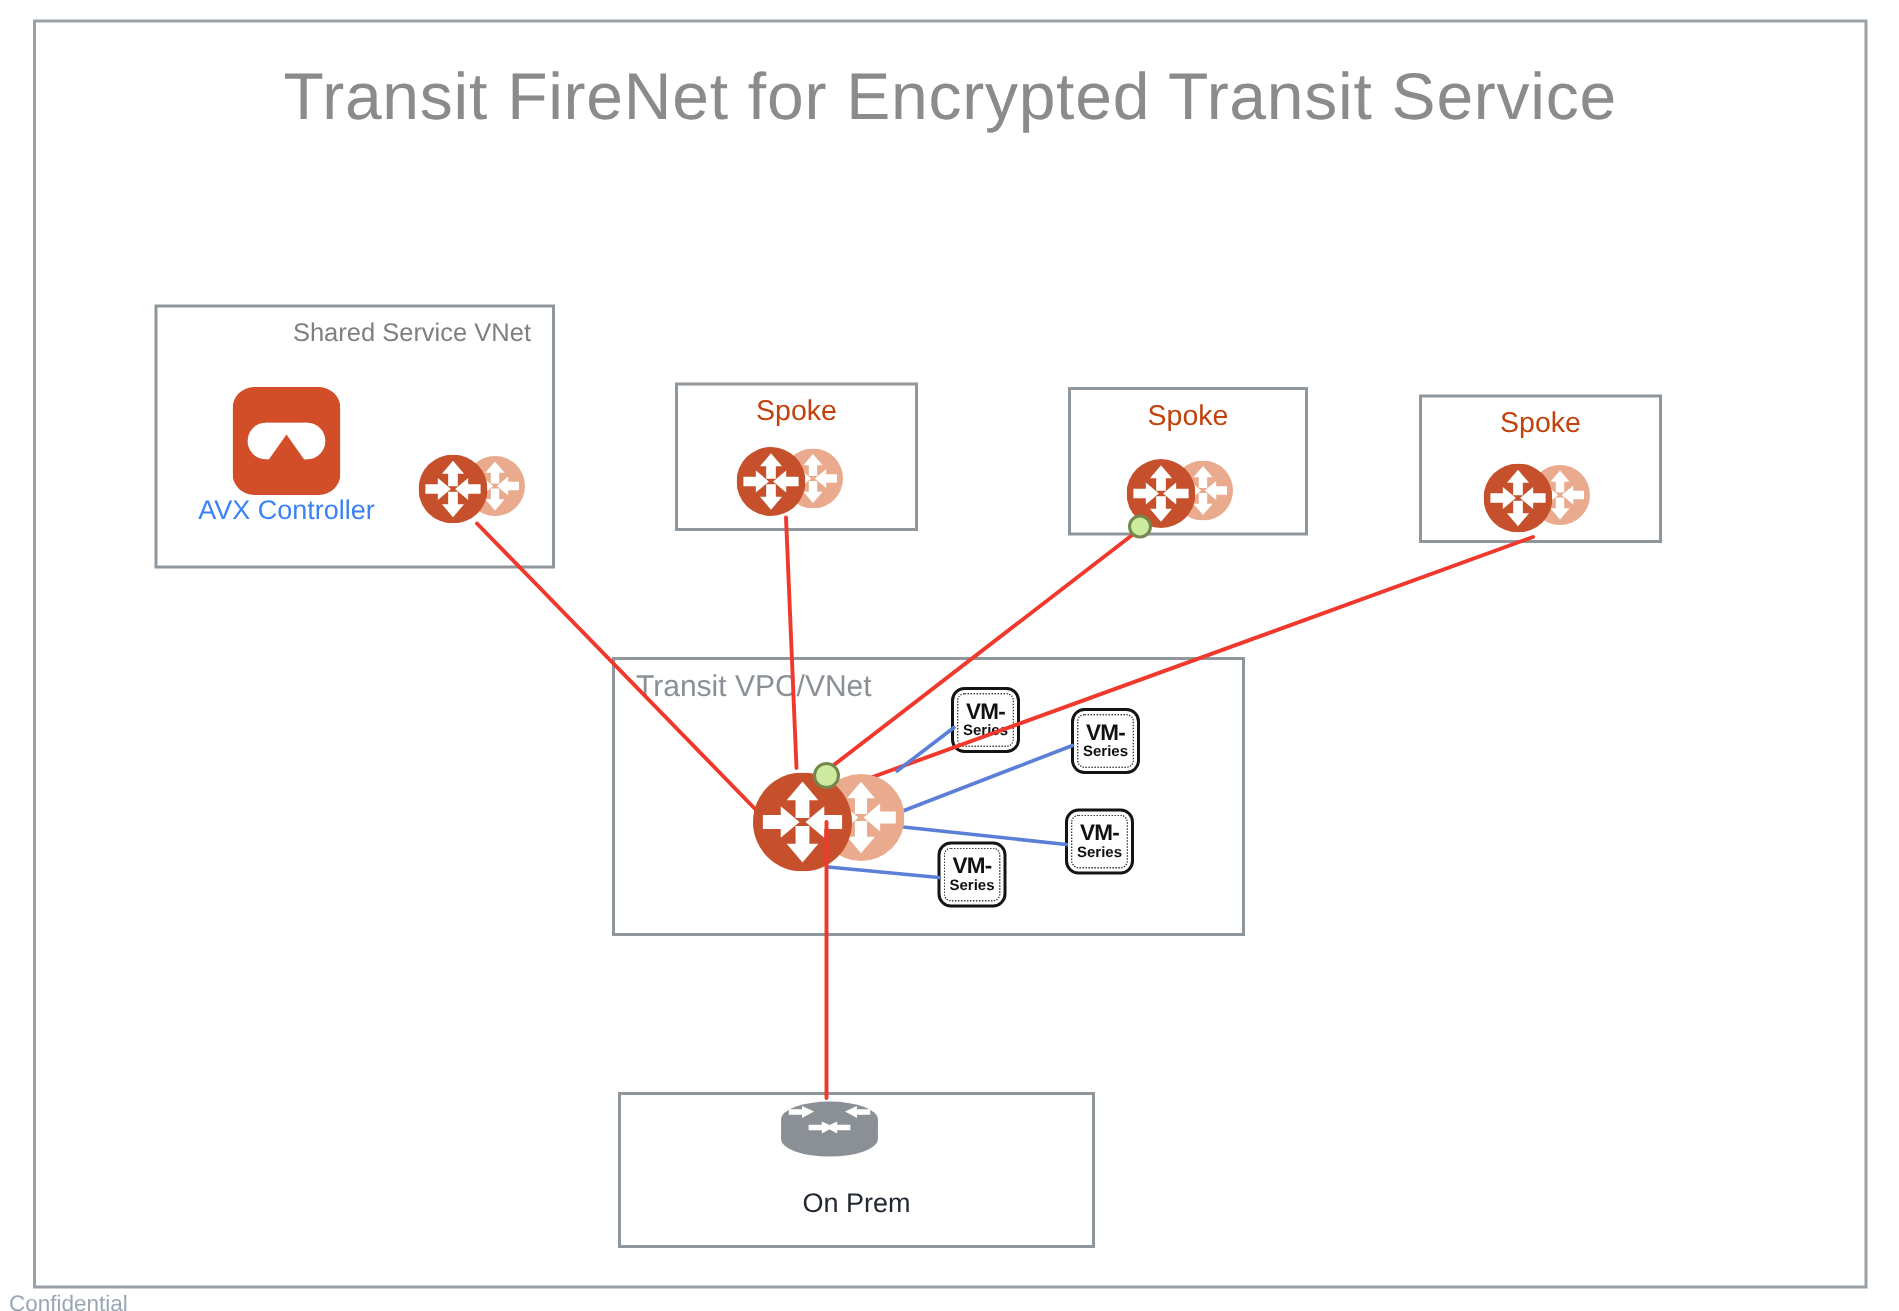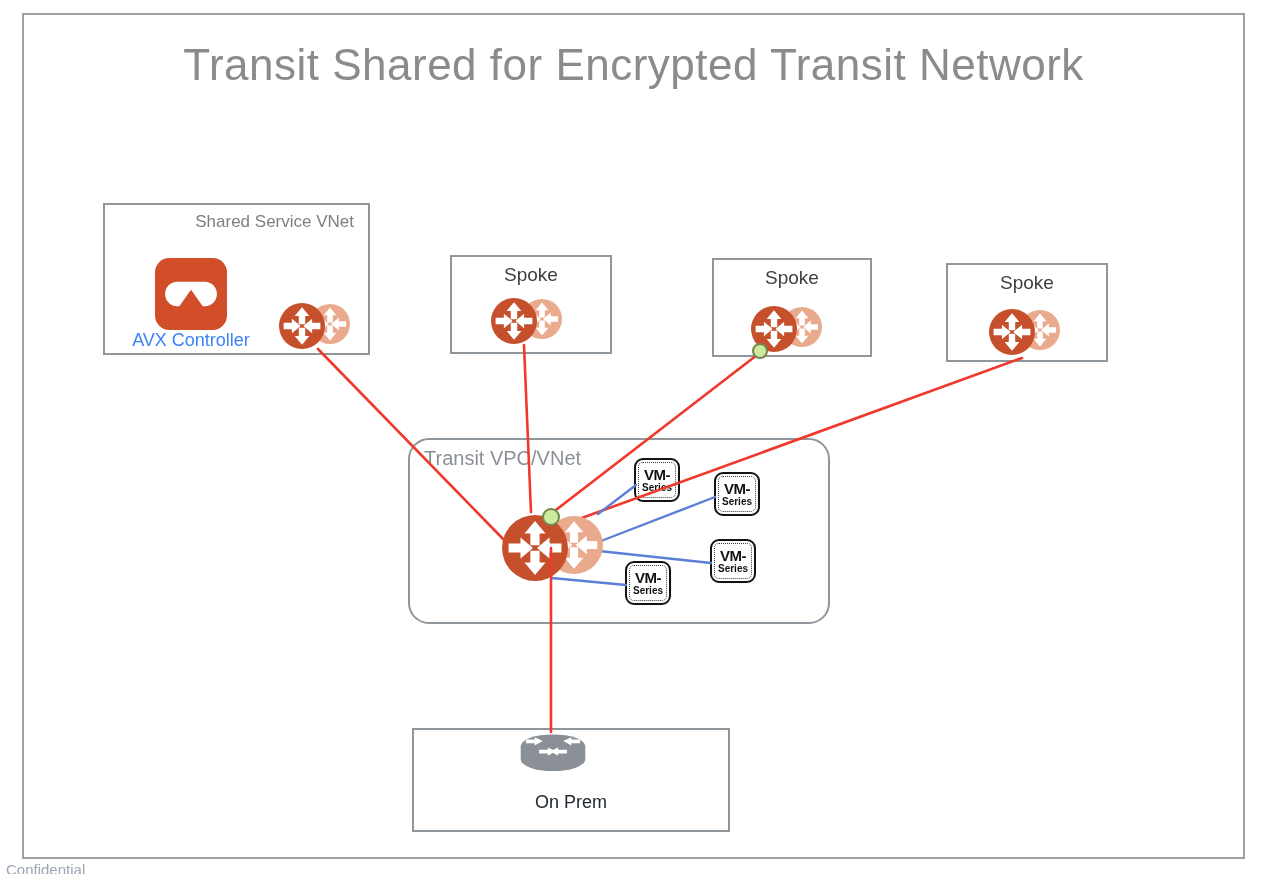--- a/index.html
+++ b/index.html
@@ -4,21 +4,21 @@
 <style>
   html,body{margin:0;padding:0;width:1266px;height:874px;overflow:hidden;background:#fff;
     font-family:"Liberation Sans",sans-serif;}
   .stage{position:absolute;left:0;top:0;width:1266px;height:874px;}
   .frame{position:absolute;left:22px;top:13px;width:1223px;height:846px;
     border:2.5px solid #9BA1A6;background:#fff;box-sizing:border-box;}
   .title{position:absolute;left:22px;top:40px;width:1223px;text-align:center;
     font-size:44px;font-weight:400;color:#8B8B8B;letter-spacing:.5px;z-index:1;}
   
   .gbox{position:absolute;border:2px solid #8F969C;background:#fff;box-sizing:border-box;z-index:1;}
-  .gbox .toplabel{position:absolute;left:0;right:0;top:7px;text-align:center;color:#404040;font-size:19px;}
+  .gbox .toplabel{position:absolute;left:0;right:0;top:7px;text-align:center;color:#c2410c;font-size:19px;}
   .shared-label{position:absolute;right:14px;top:7px;font-size:17px;color:#7F7F7F;}
   .transit-label{position:absolute;left:14px;top:7px;font-size:20px;color:#8A9096;}
   .avx-label{position:absolute;left:103px;top:330px;width:176px;text-align:center;
     font-size:18px;color:#3b82f6;z-index:3;}
   .onprem-label{position:absolute;left:0;right:0;top:62px;text-align:center;font-size:18px;color:#222831;}
   
   .gw{position:absolute;z-index:10;}
   .gw svg{position:absolute;display:block;}
   .gw .gw-back{color:#EAAA8D;z-index:1;}
   .gw .gw-front{color:#C5502B;z-index:2;}
@@ -79,43 +79,43 @@
         <path d="M56 27 L67 22 L67 25 L79 25 L79 30 L67 30 L67 33 Z"></path>
       </g>
     </symbol>
   </defs>
 </svg>
 
 <div class="stage">
 
   <div class="frame"></div>
 
-  <div class="title">Transit Shared for Encrypted Transit Network</div>
-
-  <div class="gbox" style="left:103px;top:203px;width:267px;height:152px;">
+  <div class="title">Transit FireNet for Encrypted Transit Service</div>
+
+  <div class="gbox" style="left:103px;top:203px;width:267px;height:176px;">
     <div class="shared-label">Shared Service VNet</div>
   </div>
   <div class="avx">
     <svg width="72" height="72">
         <use href="#sym-avx"></use>
       </svg>
   </div>
   <div class="avx-label">AVX Controller</div>
 
   <div class="gbox" style="left:450px;top:255px;width:162px;height:99px;">
     <div class="toplabel">Spoke</div>
   </div>
   <div class="gbox" style="left:712px;top:258px;width:160px;height:99px;">
     <div class="toplabel">Spoke</div>
   </div>
   <div class="gbox" style="left:946px;top:263px;width:162px;height:99px;">
     <div class="toplabel">Spoke</div>
   </div>
 
-  <div class="gbox" style="left:408px;top:438px;width:422px;height:186px;border-radius:21px;">
+  <div class="gbox" style="left:408px;top:438px;width:422px;height:186px;">
     <div class="transit-label">Transit VPC/VNet</div>
   </div>
 
   <div class="vm" style="left:634px;top:458px;">
     <span class="l1">VM-</span>
     <span class="l2">Series</span>
   </div>
   <div class="vm" style="left:714px;top:472px;">
     <span class="l1">VM-</span>
     <span class="l2">Series</span>

